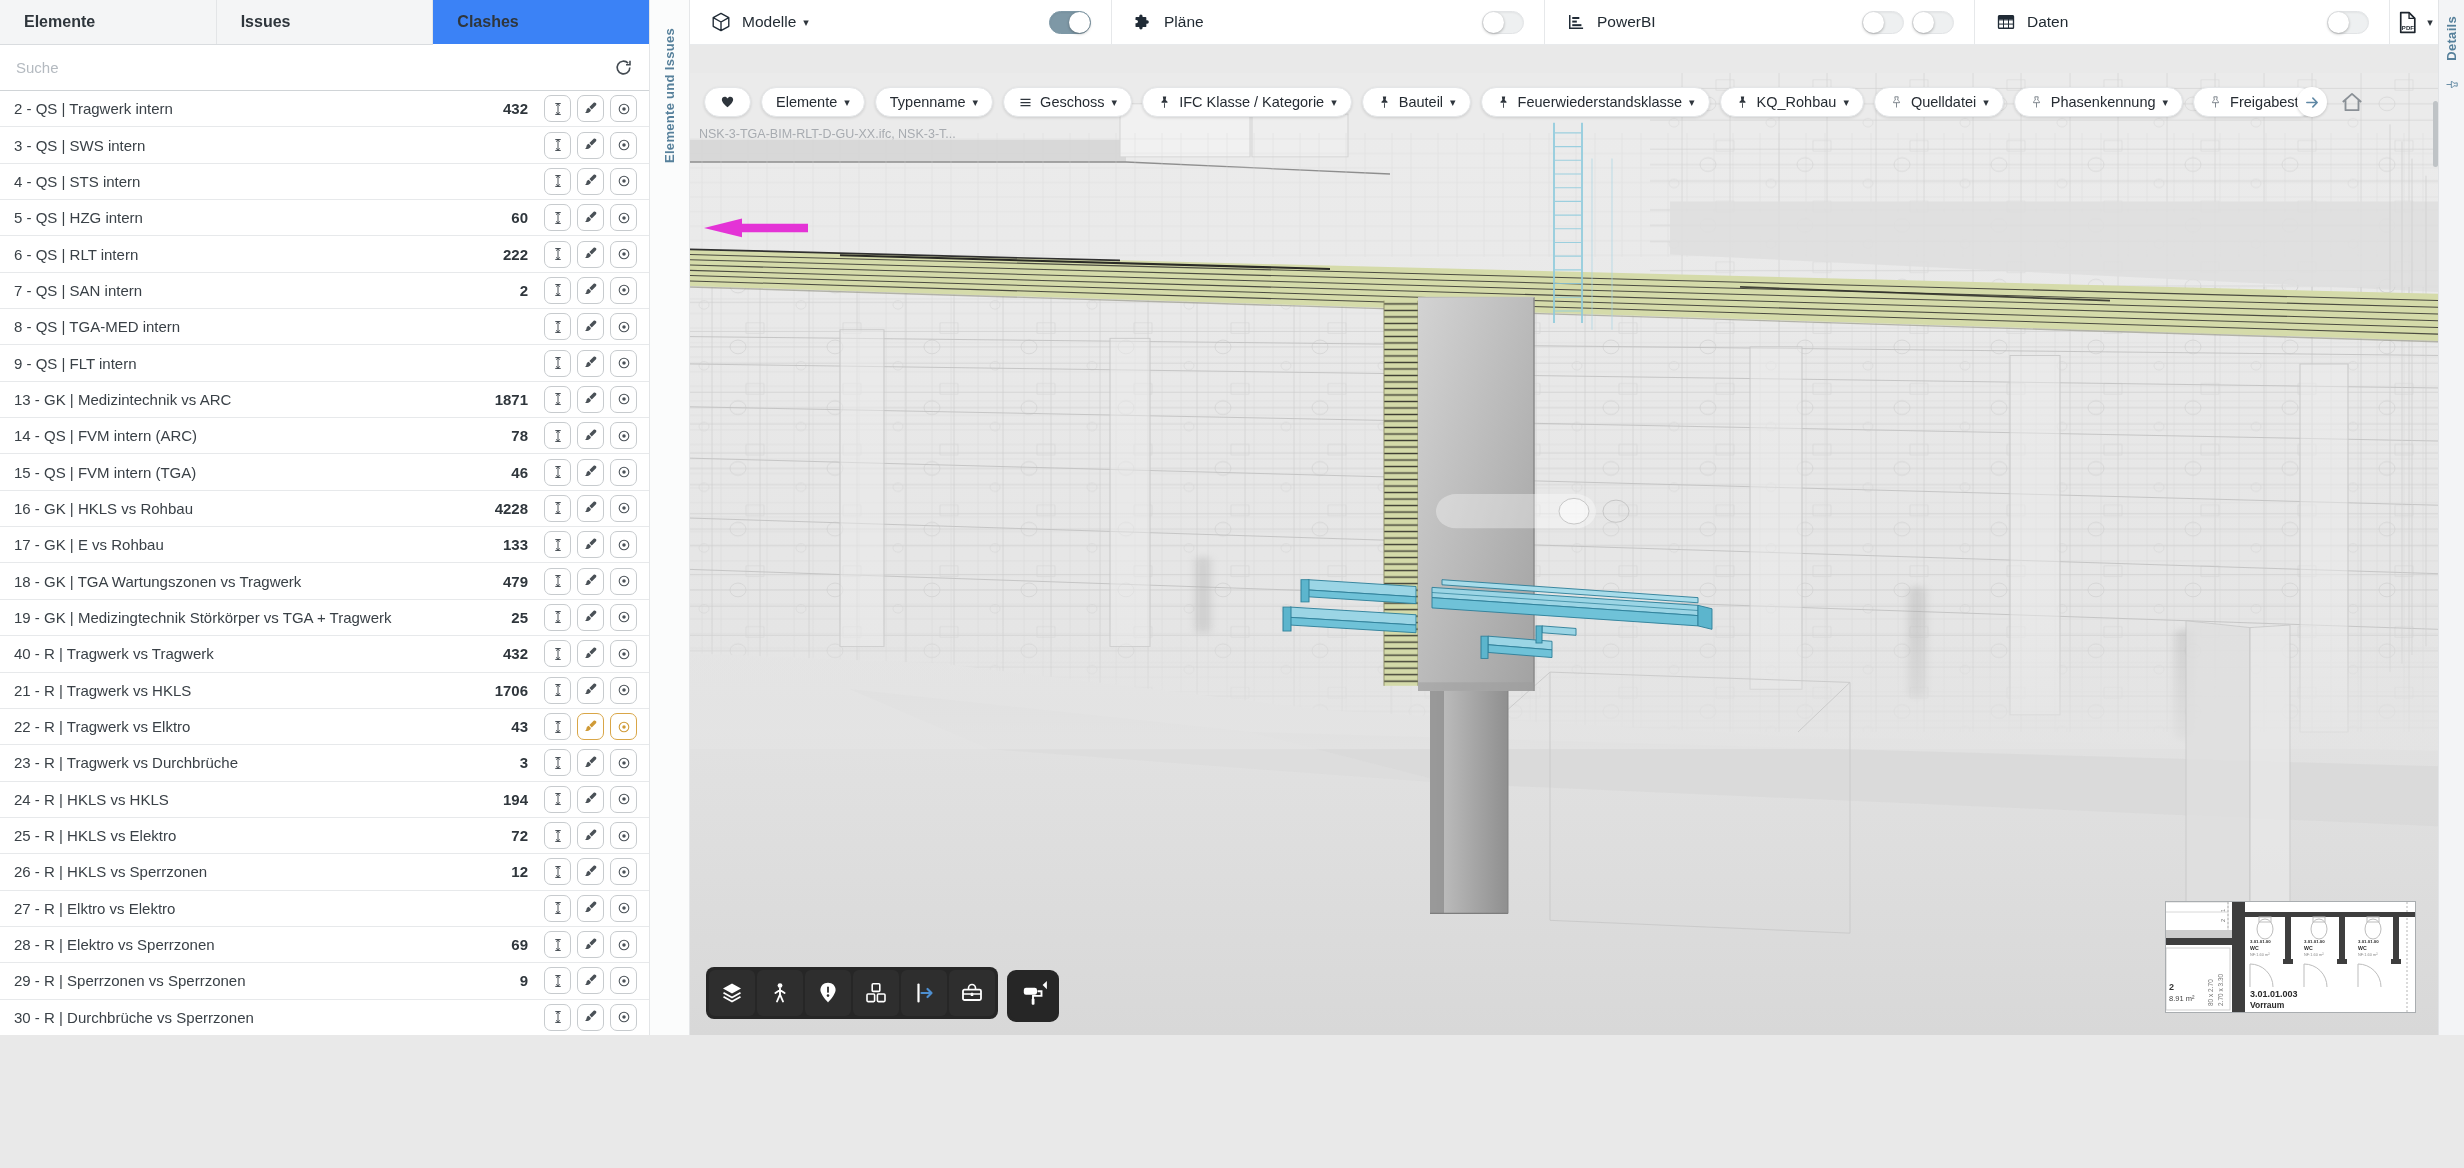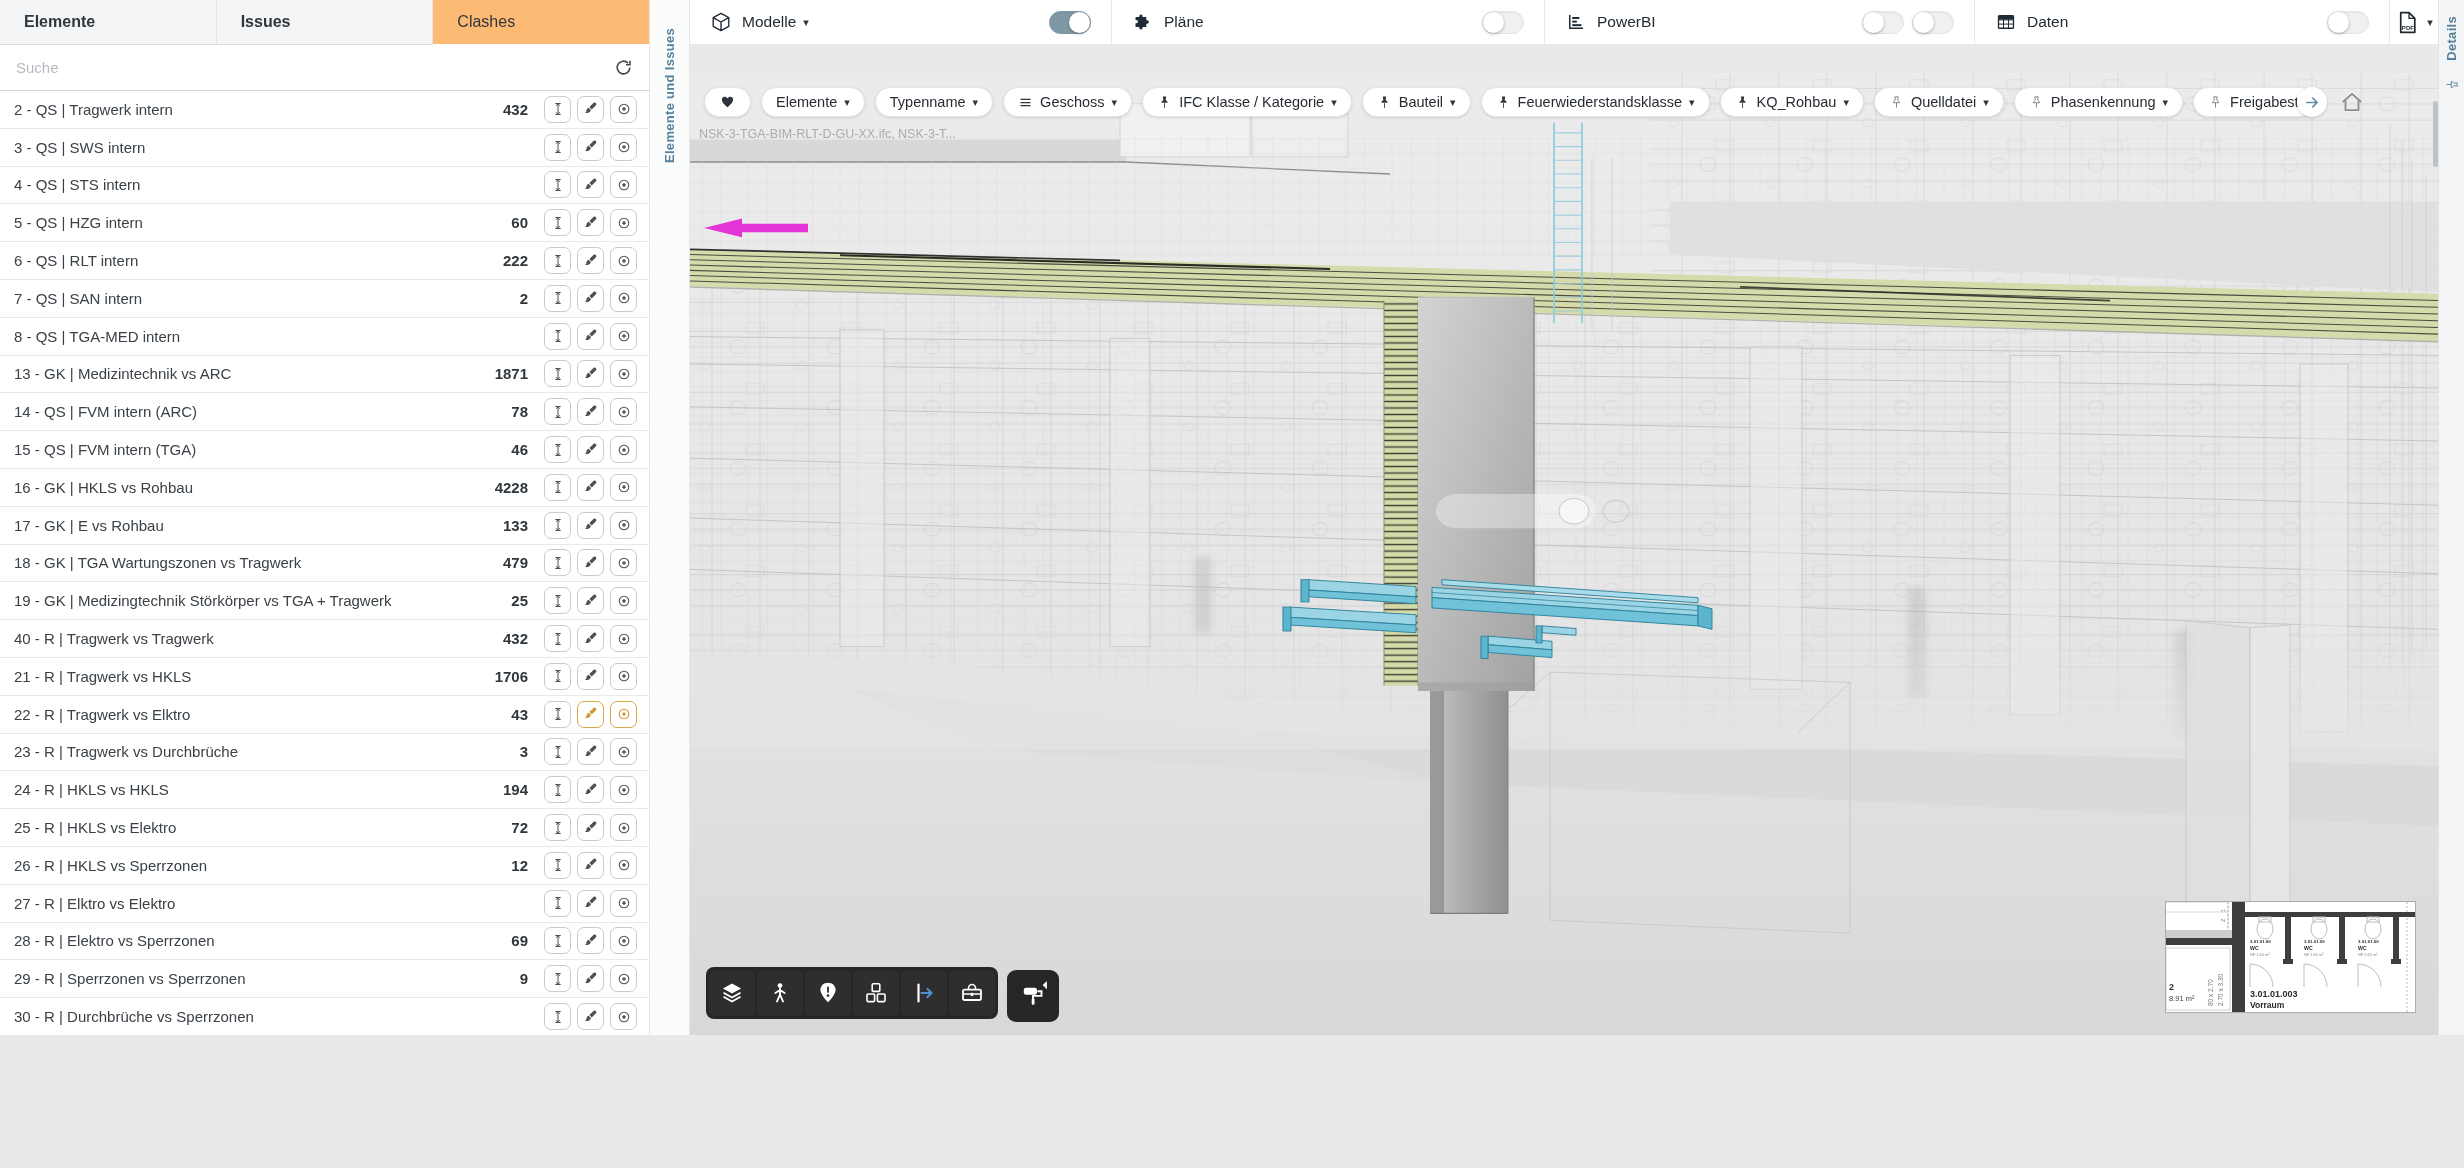--- a/index.html
+++ b/index.html
@@ -6,21 +6,21 @@
   body{width:2464px;height:1168px;overflow:hidden;font-family:"Liberation Sans",sans-serif;
        -webkit-font-smoothing:antialiased;color:#333;}
   .app{display:flex;width:2464px;height:1035px;}
 
   
   .sidebar{width:650px;height:100%;background:#fff;display:flex;flex-direction:column;
            border-right:1px solid #e3e5e7;box-sizing:border-box;flex:0 0 650px;}
   .tabs{display:flex;height:44px;flex:0 0 44px;border-bottom:1px solid #d9dcdf;}
   .tab{flex:1;display:flex;align-items:center;padding-left:24px;font-size:16px;font-weight:600;
        color:#2f363c;background:#f4f5f6;border-right:1px solid #e3e5e7;cursor:default;}
-  .tab.active{background:#fdba74;font-weight:400;margin-bottom:-1px;border-bottom:1px solid #fff;}
+  .tab.active{background:#3b82f6;font-weight:700;margin-bottom:-1px;border-bottom:1px solid #fff;}
   .tab:last-child{border-right:none;}
   .searchrow{height:46px;flex:0 0 46px;display:flex;align-items:center;padding:0 14px;
              border-bottom:1px solid #d0d4d7;box-sizing:border-box;}
   .searchrow input{flex:1;border:none;outline:none;font-size:15px;color:#3a4147;background:transparent;
                    font-family:"Liberation Sans",sans-serif;}
   .searchrow input::placeholder{color:#b4bac0;}
   .iconbtn-plain{width:24px;height:24px;display:flex;align-items:center;justify-content:center;
                  color:#434a51;background:none;border:none;padding:0;}
   .clashlist{flex:1;display:flex;flex-direction:column;overflow:hidden;}
   .crow{flex:1;display:flex;align-items:center;padding:0 12px 0 14px;border-bottom:1px solid #e7e9eb;
@@ -349,20 +349,39 @@
               <use href="#sym-brush"></use>
             </svg>
       </button>
       <button class="rowbtn btn-target">
         <svg>
               <use href="#sym-target"></use>
             </svg>
       </button>
     </div>
 
+    <div class="crow">
+      <span class="row-name">9 - QS | FLT intern</span>
+      <span class="row-count"></span>
+      <button class="rowbtn btn-measure">
+        <svg>
+              <use href="#sym-measure"></use>
+            </svg>
+      </button>
+      <button class="rowbtn btn-brush">
+        <svg>
+              <use href="#sym-brush"></use>
+            </svg>
+      </button>
+      <button class="rowbtn btn-target">
+        <svg>
+              <use href="#sym-target"></use>
+            </svg>
+      </button>
+    </div>
 
     <div class="crow">
       <span class="row-name">13 - GK | Medizintechnik vs ARC</span>
       <span class="row-count">1871</span>
       <button class="rowbtn btn-measure">
         <svg>
               <use href="#sym-measure"></use>
             </svg>
       </button>
       <button class="rowbtn btn-brush">

